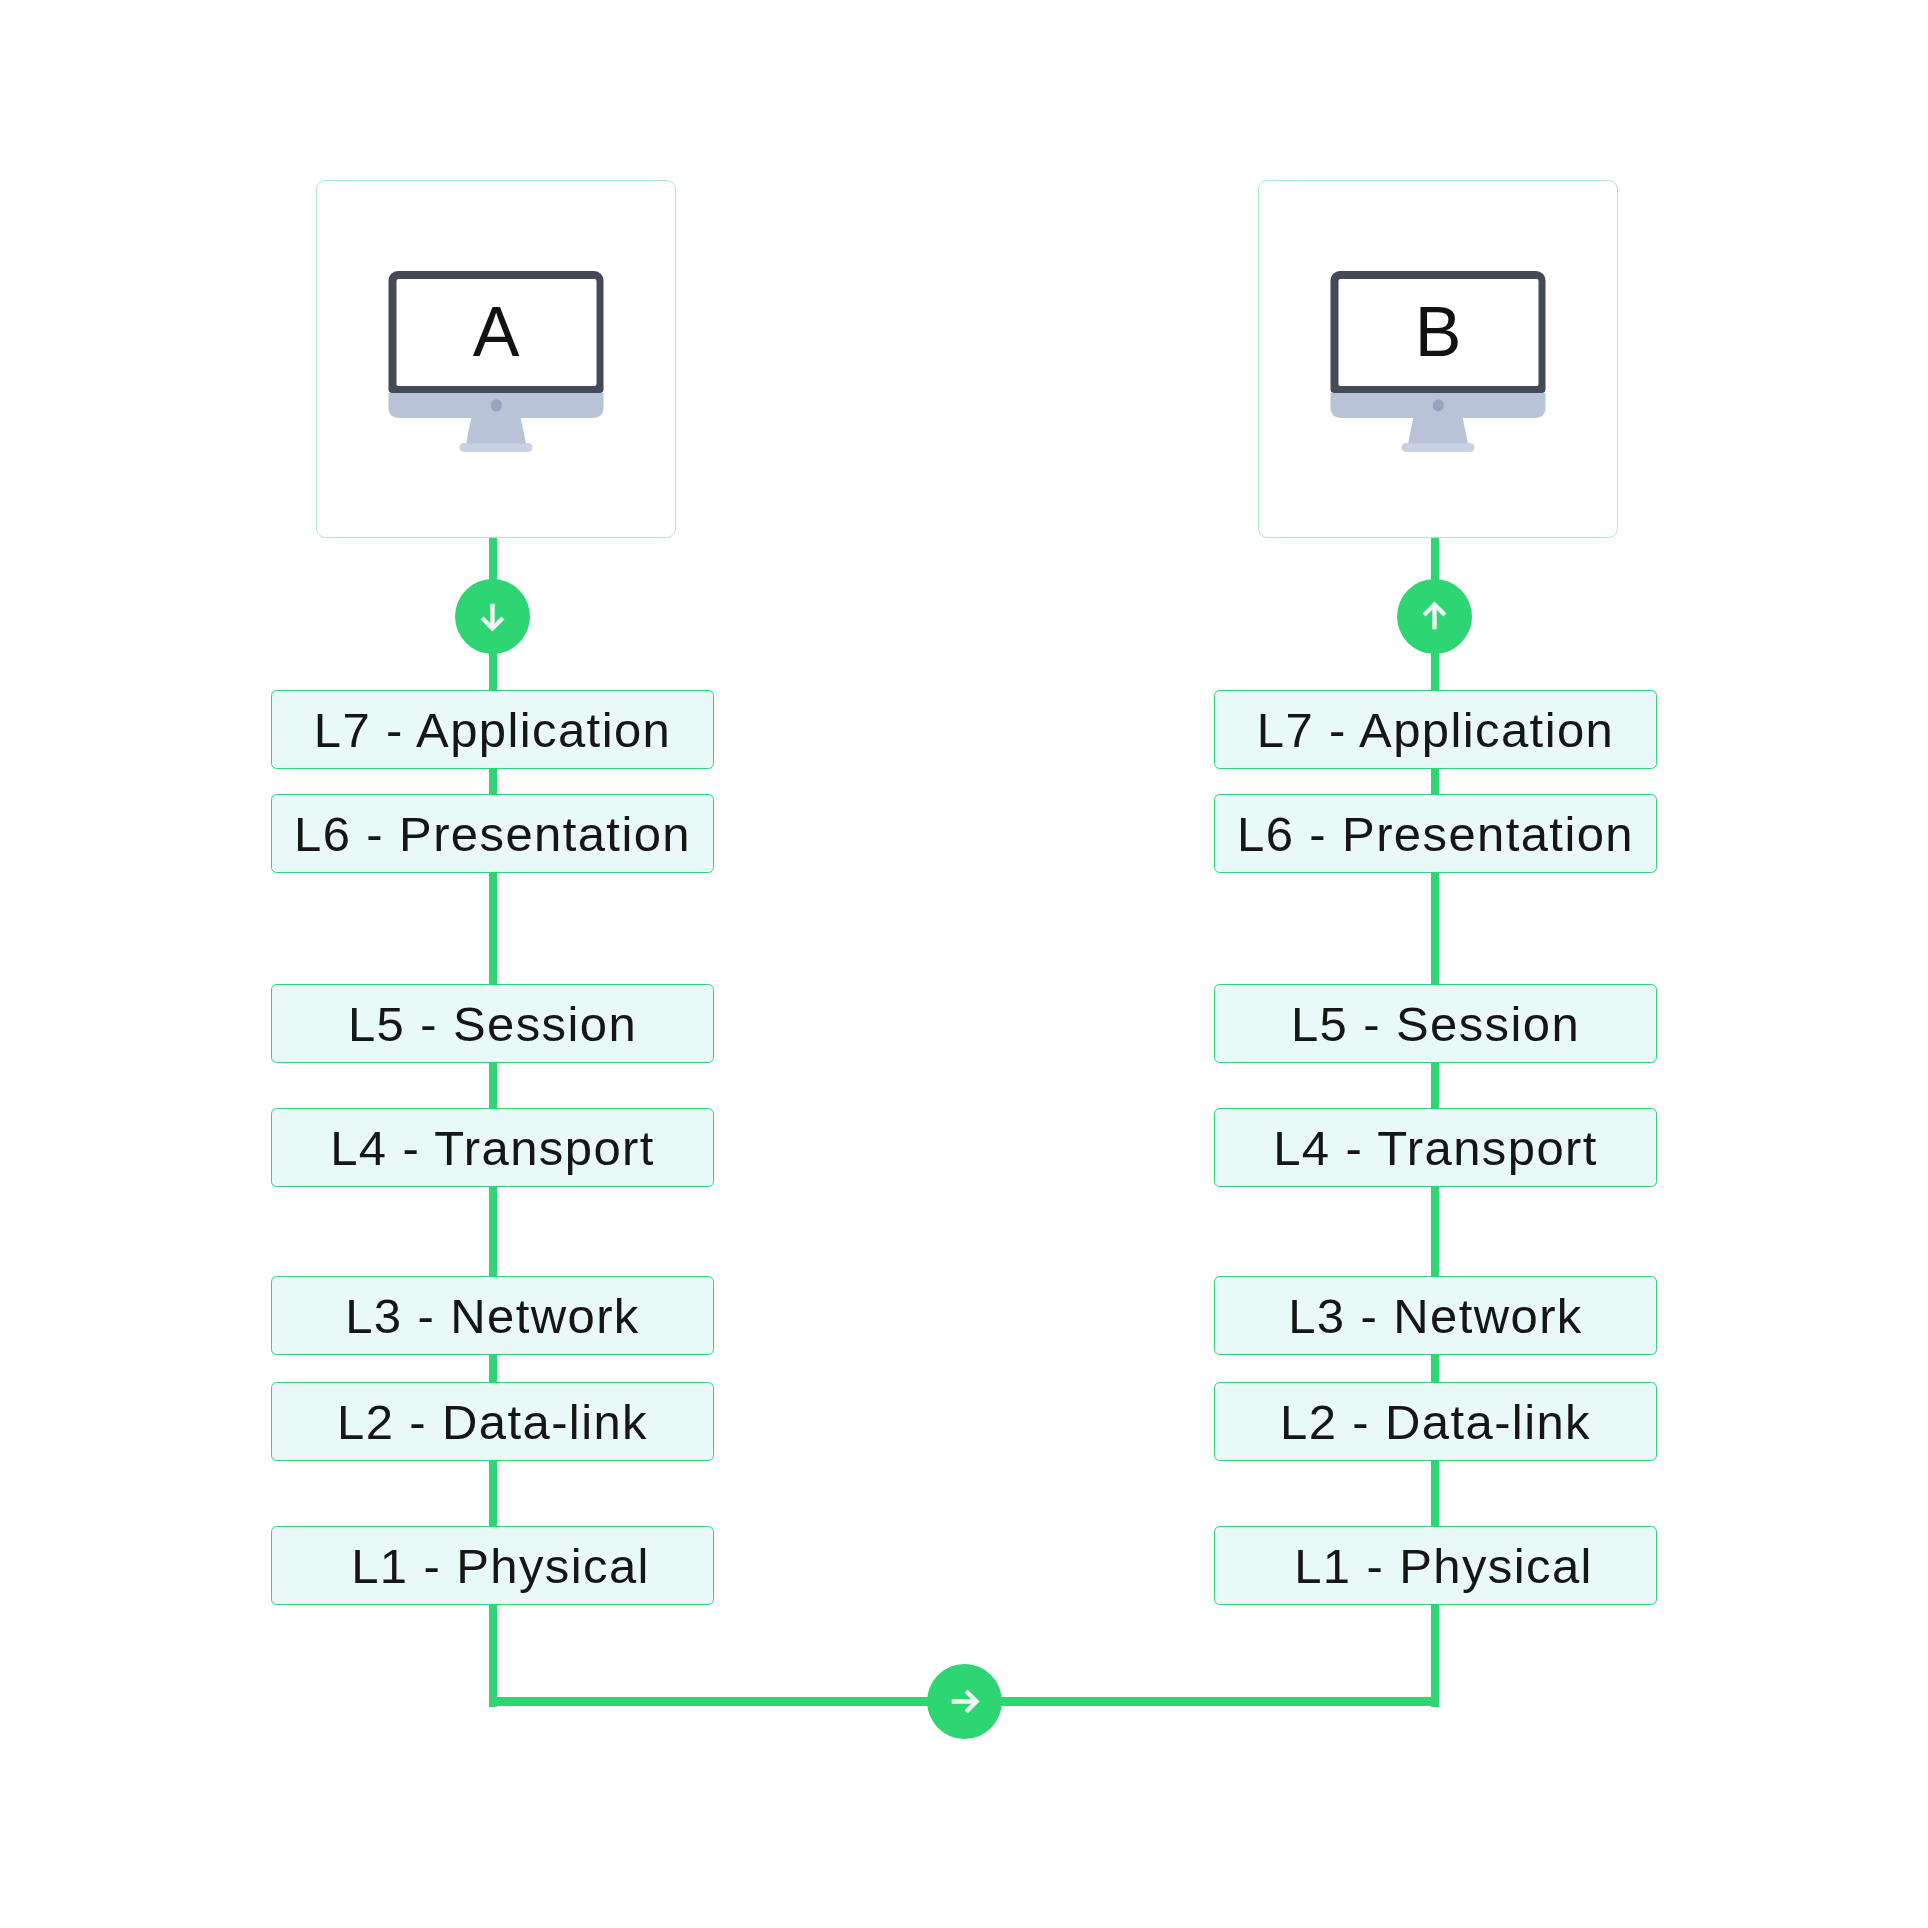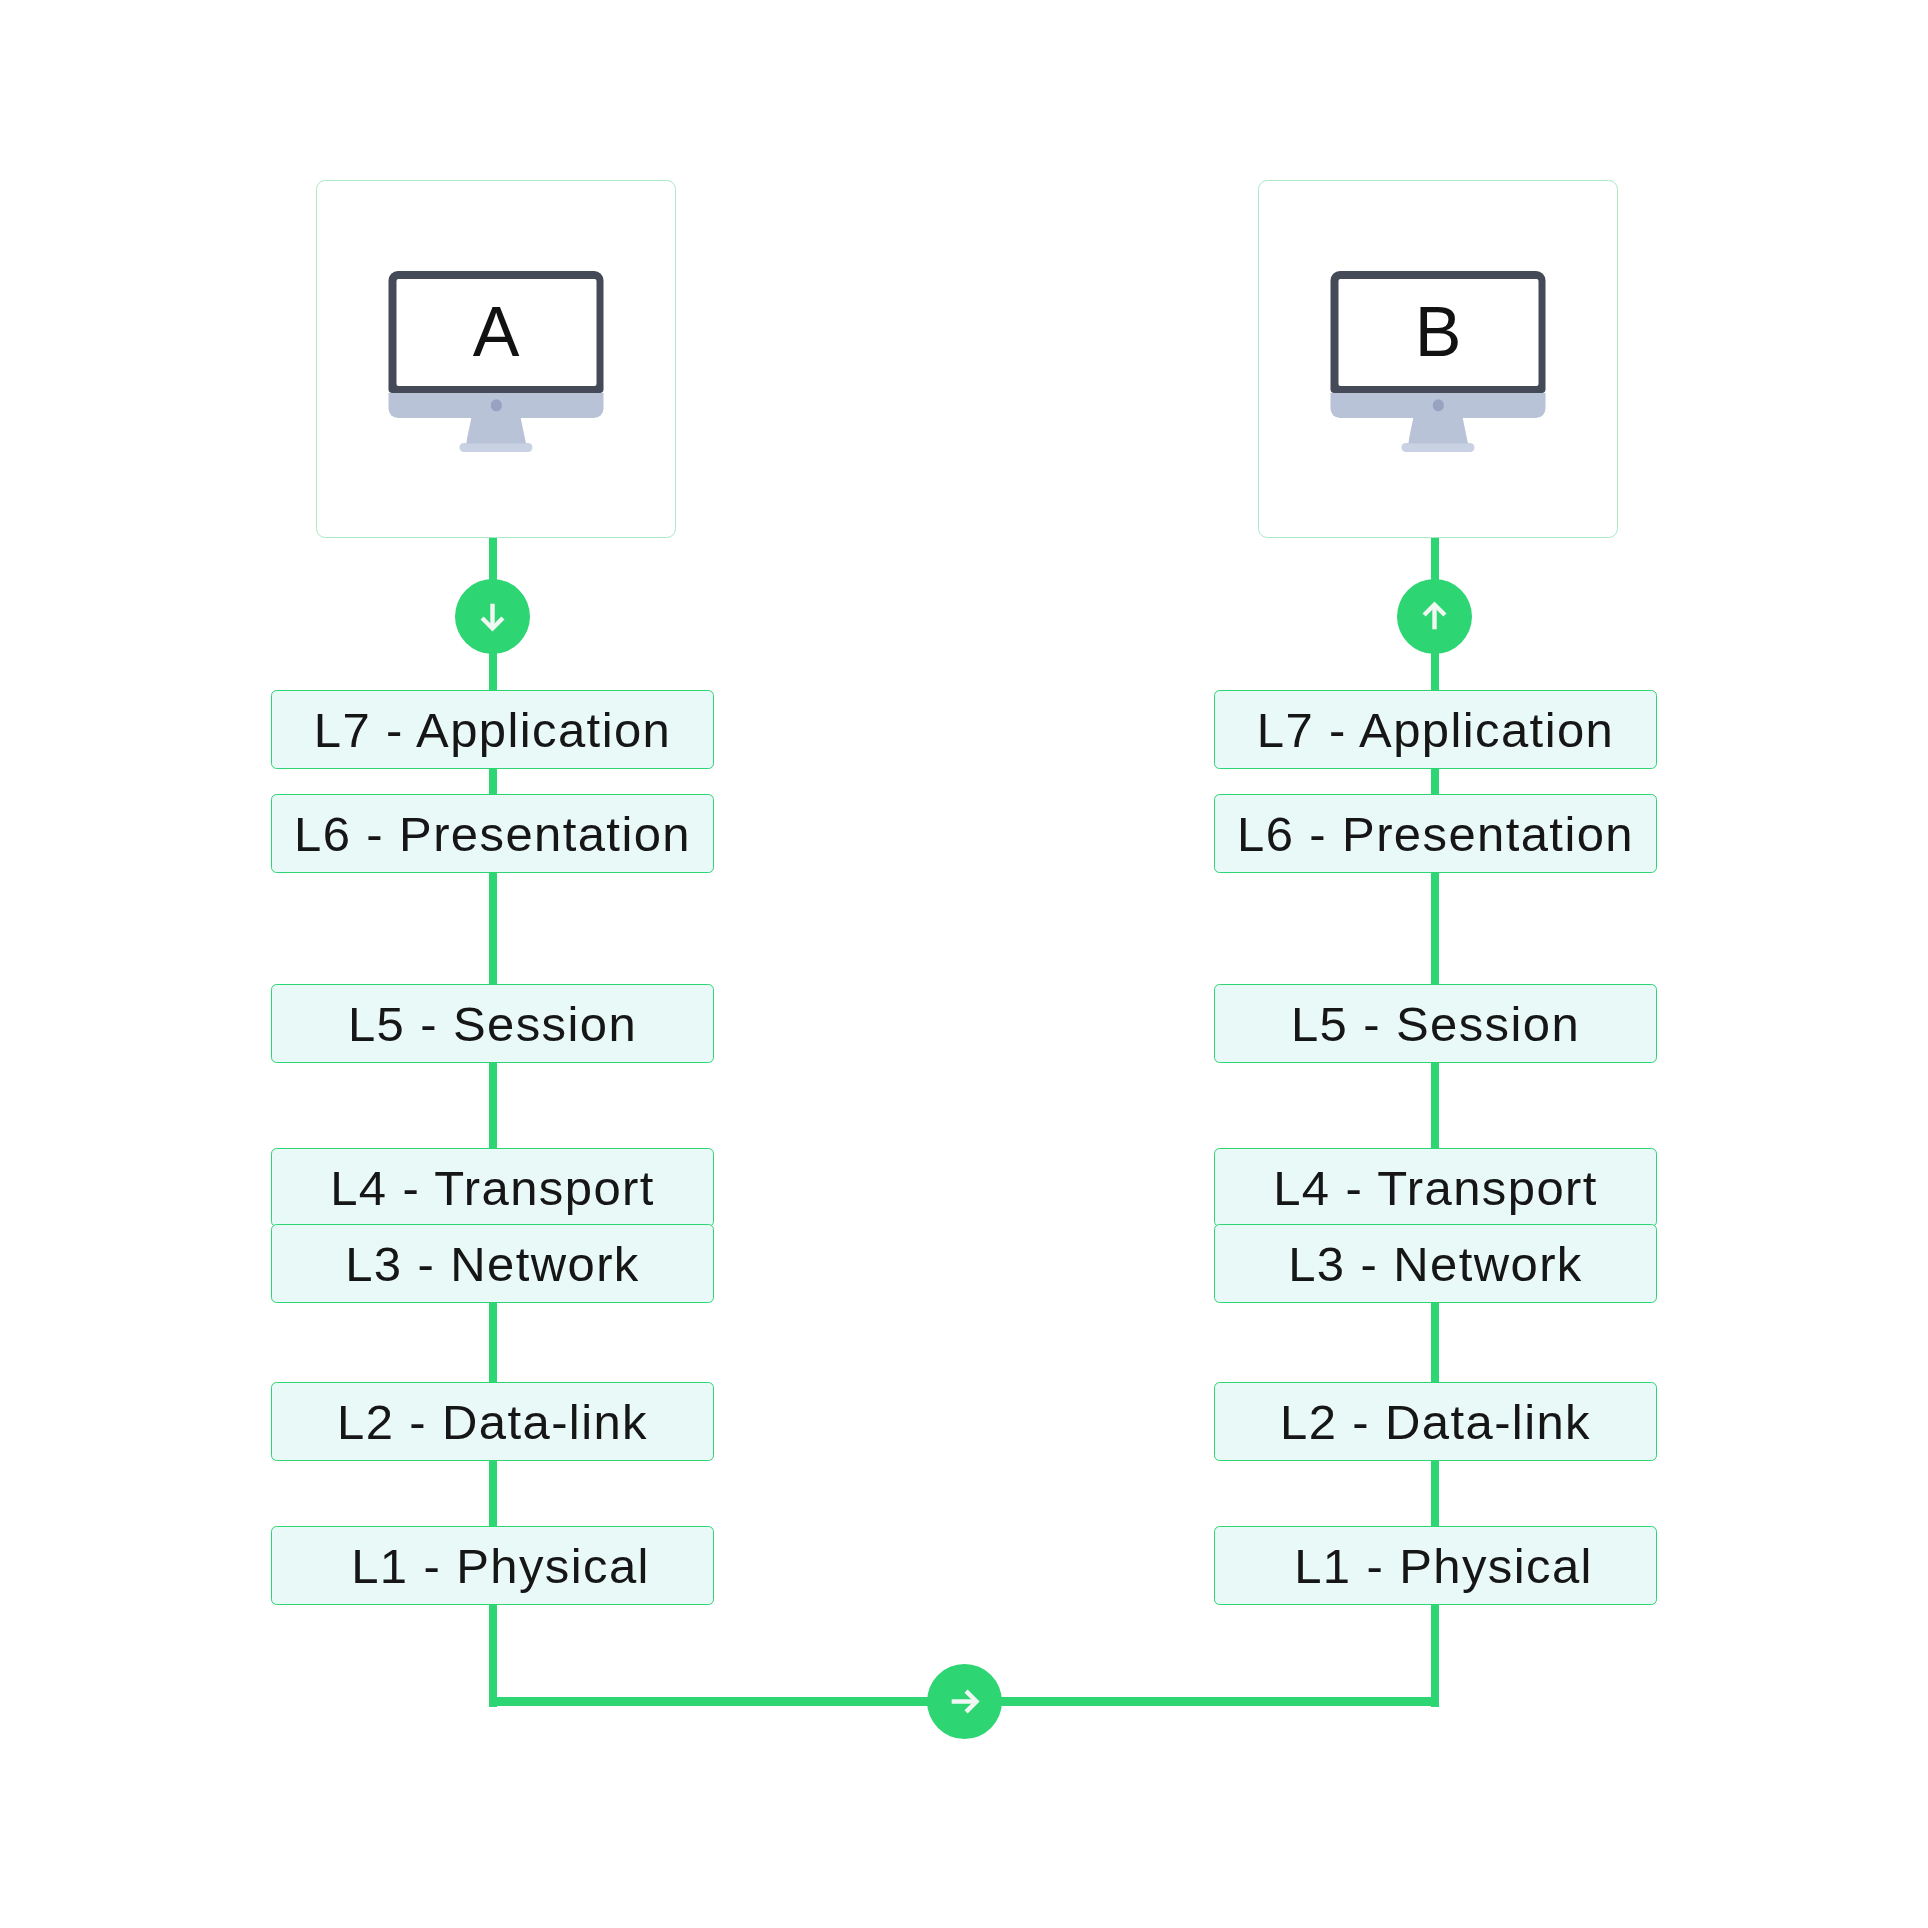--- a/index.html
+++ b/index.html
@@ -57,21 +57,21 @@
   .badge .right{transform:rotate(-90deg);}
 
   
   .layer{position:absolute;width:443px;height:79px;background:var(--layer-fill);
     border:1.9px solid var(--accent);border-radius:5.6px;display:flex;align-items:center;
     justify-content:center;z-index:1;}
   .layer span{font-size:49px;letter-spacing:1.4px;color:var(--text);font-weight:500;}
   .col-a{left:271px;}
   .col-b{left:1214px;}
   .r0{top:690px;}  .r1{top:794px;}  .r2{top:984px;}
-  .r3{top:1108px;margin-top:40px;} .r4{top:1224px;align-items:center;} .r5{top:1382px;} .r6{top:1526px;padding-left:16px;}
+  .r3{top:1108px;} .r4{top:1276px;align-items:center;} .r5{top:1382px;} .r6{top:1526px;padding-left:16px;}
 </style>
 </head>
 <body>
 
 <div class="canvas">
 
   <div class="vline left"></div>
   <div class="vline right"></div>
   <div class="hline"></div>
 

